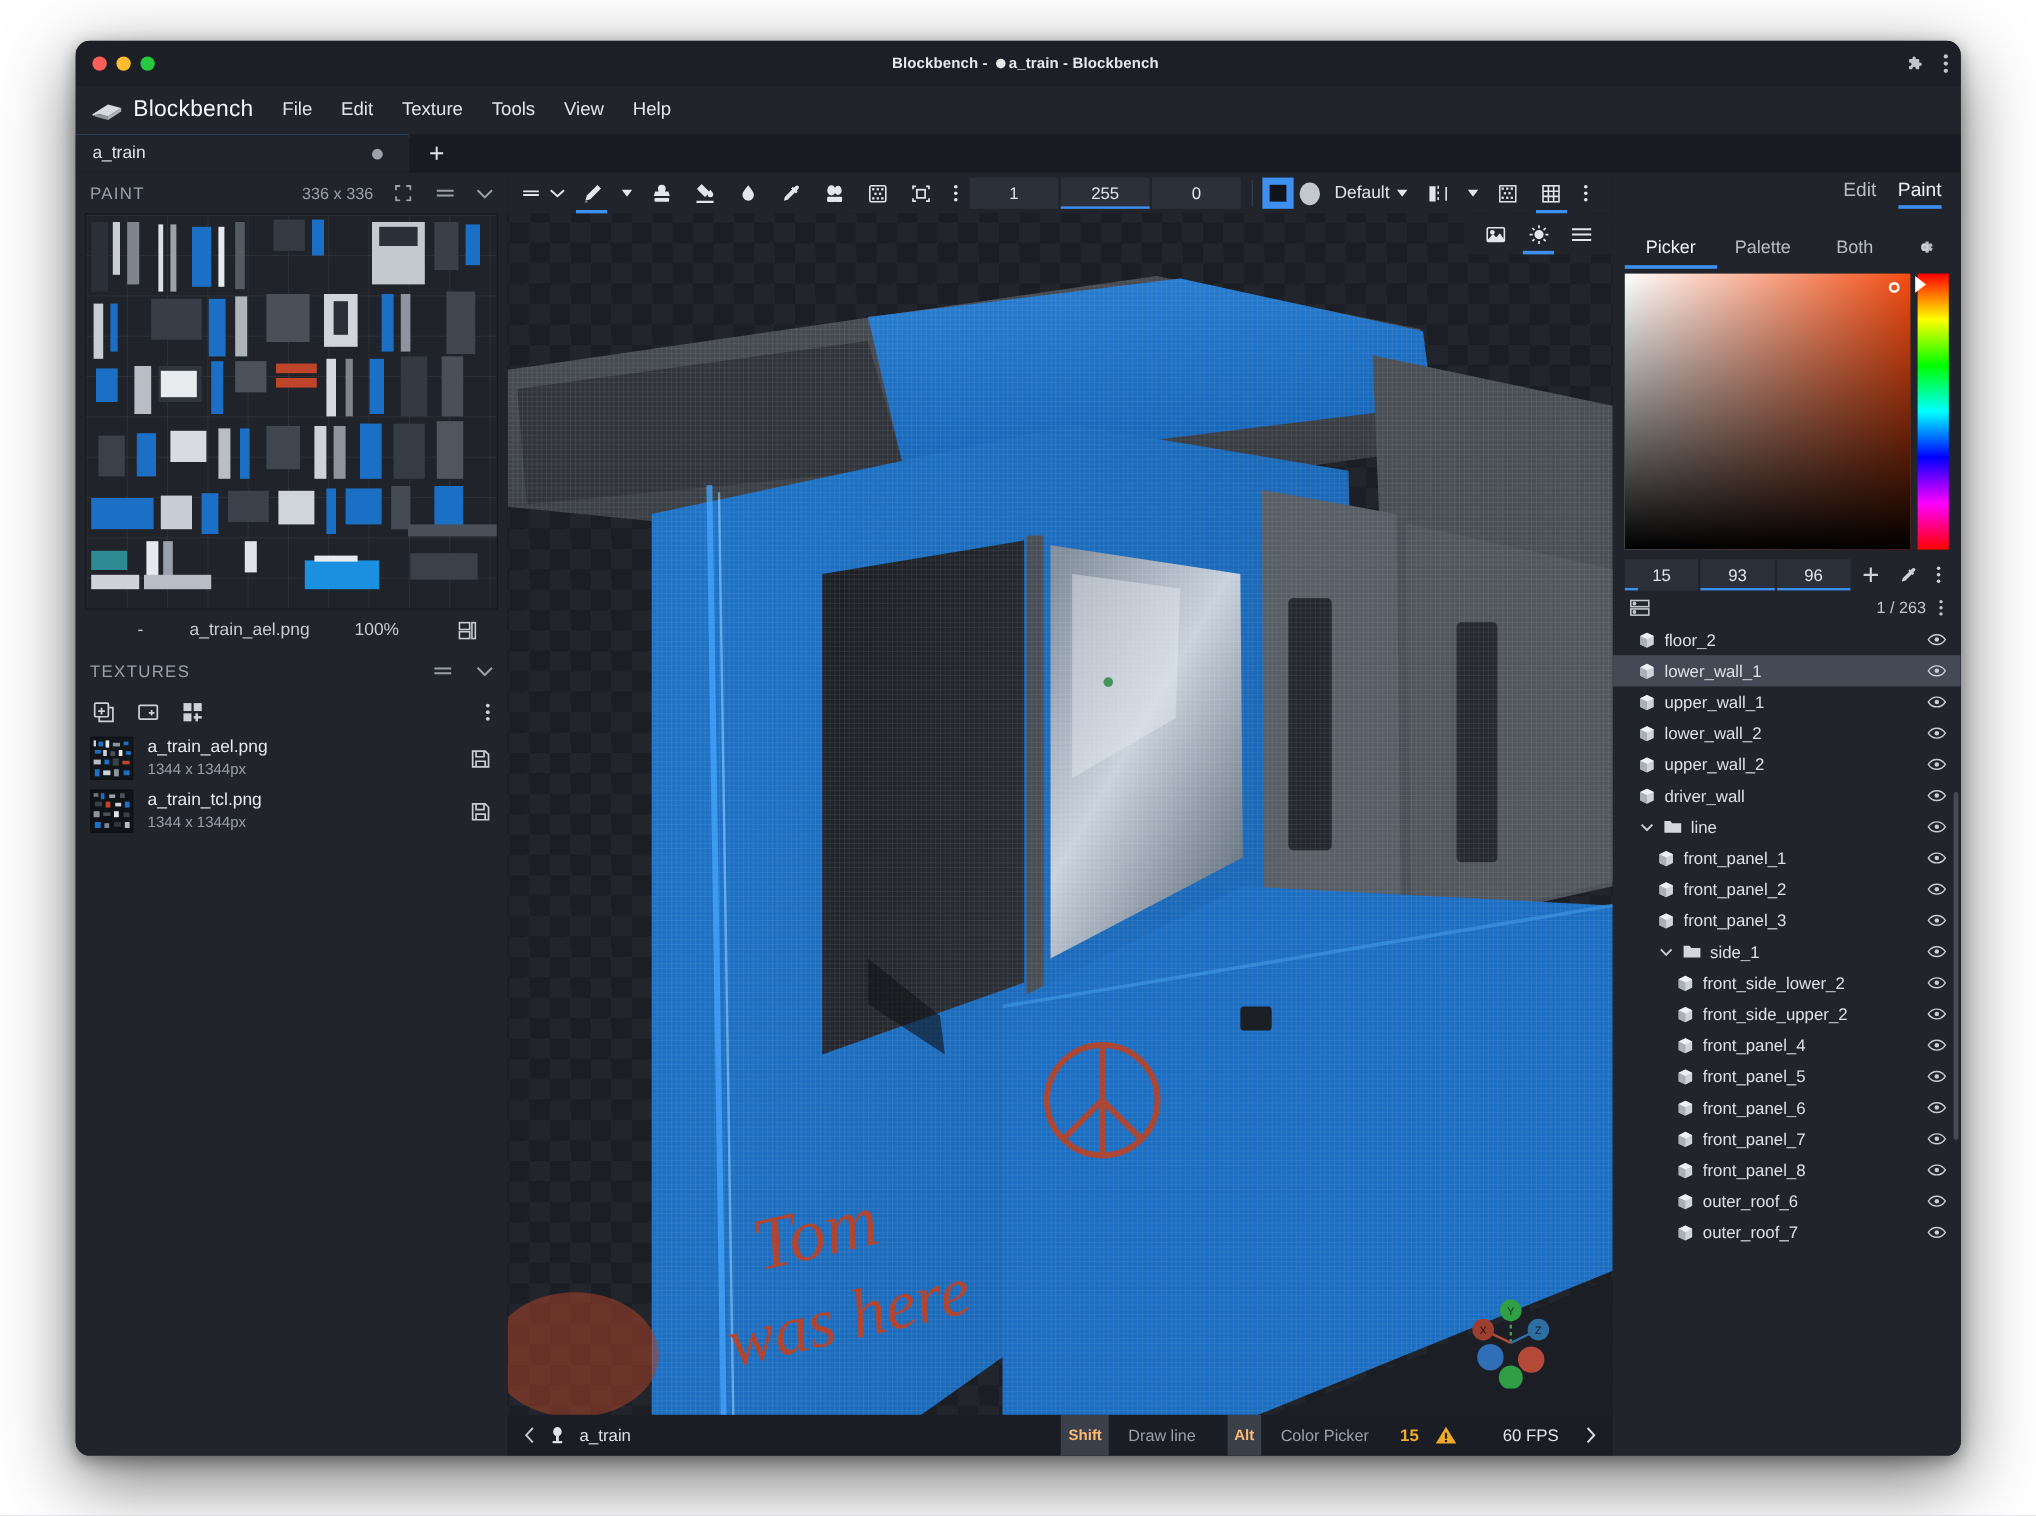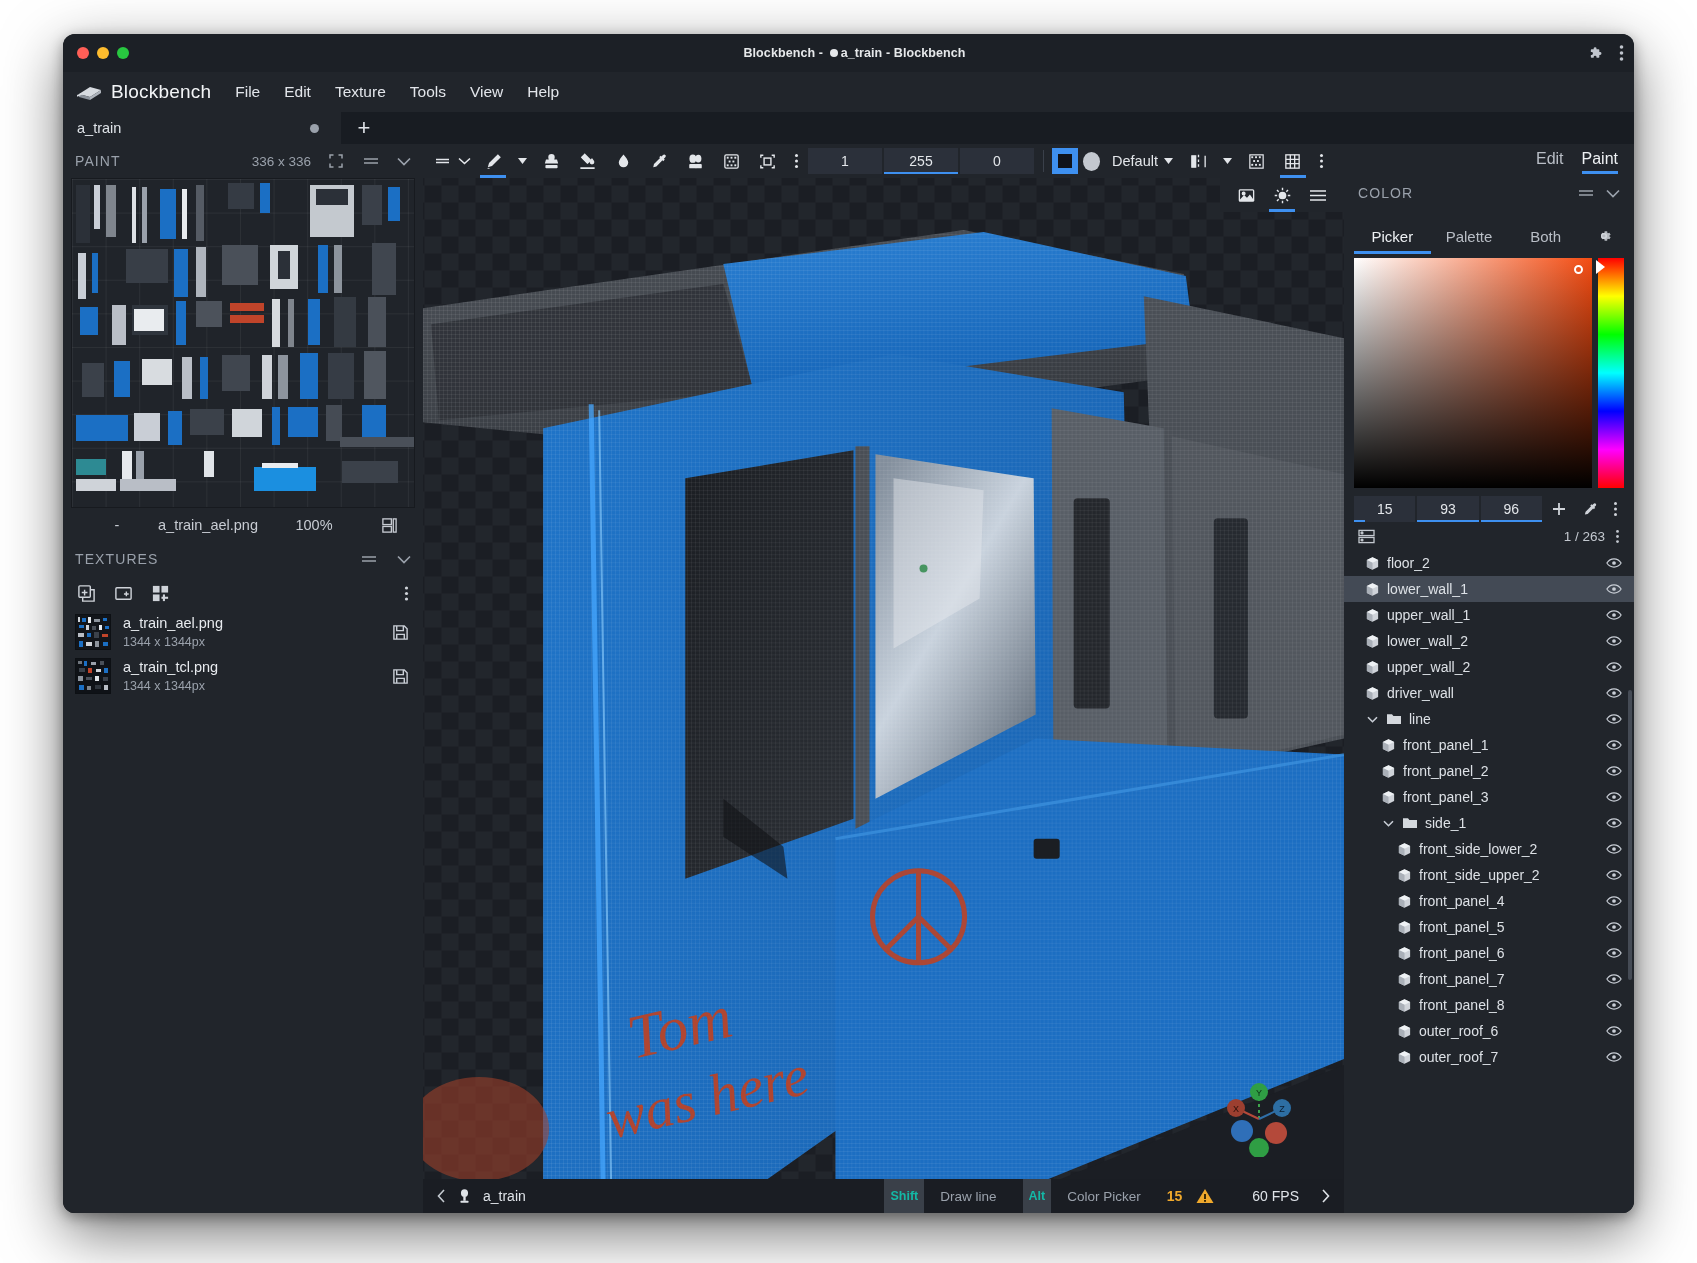--- a/index.html
+++ b/index.html
@@ -218,21 +218,21 @@
 
   #statusbar {
     height: 34px; flex: 0 0 34px; background: #1a1d23;
     display: flex; align-items: center; padding: 0 14px; gap: 10px;
     color: #c3c8cf; font-size: 13.5px;
   }
   #statusbar .sb-left { display: flex; align-items: center; gap: 10px; }
   #statusbar .sb-name { color: #dfe3e8; font-size: 14px; }
   #statusbar .spacer { flex: 1; }
   .kbd {
-    background: #3a4049; color: #14b8a6; font-weight: 700;
+    background: #3a4049; color: #fdba74; font-weight: 700;
     padding: 14px 6px; border-radius: 3px; font-size: 12.5px;
   }
   .kbd-lbl { color: #9aa1ab; font-size: 13.5px; margin-left: 6px; margin-right: 16px; }
   .warncount { color: #f0a92c; font-size: 14px; font-weight: 600; }
   .fps { color: #dfe3e8; font-size: 14px; margin-left: 28px; }
 
   
   #right { width: 290px; flex: 0 0 290px; background: #21252b; display: flex; flex-direction: column; }
 
   #mode-tabs {
@@ -941,34 +941,20 @@
       </div>
     </div>
 
     <div id="right">
 
       <div id="mode-tabs">
         <span class="mode-tab">Edit</span>
         <span class="mode-tab active">Paint</span>
       </div>
 
-      <div id="color-head">
-        <span>COLOR</span>
-        <span class="spacer"></span>
-        <span style="color:#9aa1ab;display:flex;margin-right:12px">
-          <svg width="16" height="12" viewBox="0 0 16 12" stroke="currentColor" stroke-width="1.7">
-                <path d="M1 4h14M1 8h14"></path>
-              </svg>
-        </span>
-        <span style="color:#9aa1ab;display:flex">
-          <svg width="14" height="9" viewBox="0 0 14 9" fill="none" stroke="currentColor" stroke-width="1.7">
-                <path d="M1 1.5 7 7.5 13 1.5"></path>
-              </svg>
-        </span>
-      </div>
 
 
       <div id="picker-tabs">
         <span class="ptab active">Picker</span>
         <span class="ptab">Palette</span>
         <span class="ptab">Both</span>
         <span class="ptab gear">
           <svg width="18" height="18" viewBox="0 0 20 20" fill="currentColor">
                 <path d="M10 6.6a3.4 3.4 0 1 0 0 6.8 3.4 3.4 0 0 0 0-6.8zm0 5a1.6 1.6 0 1 1 0-3.2 1.6 1.6 0 0 1 0 3.2z"></path>
                 <path d="M17.4 11.3l-1.5-.9a6.2 6.2 0 0 0 0-.8l1.5-.9-1.4-2.4-1.6.6a6 6 0 0 0-.7-.4l-.2-1.7h-2.8l-.2 1.7a6 6 0 0 0-.7.4l-1.6-.6-1.4 2.4 1.5.9a6.2 6.2 0 0 0 0 .8l-1.5.9 1.4 2.4 1.6-.6c.2.2.5.3.7.4l.2 1.7h2.8l.2-1.7c.2-.1.5-.2.7-.4l1.6.6z" opacity=".85"></path>

